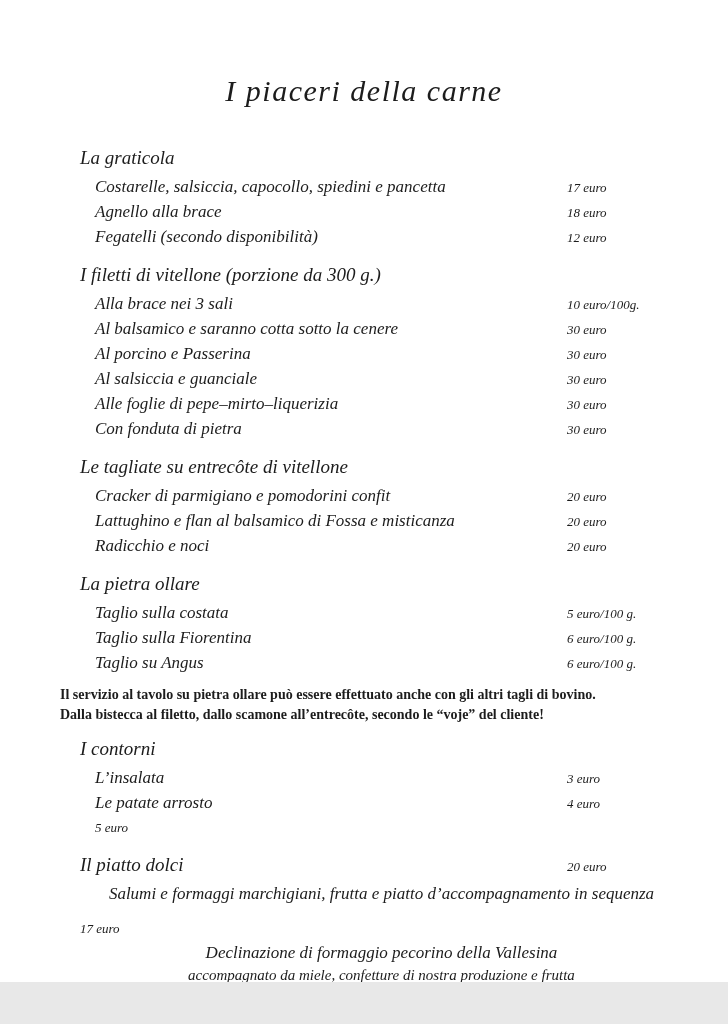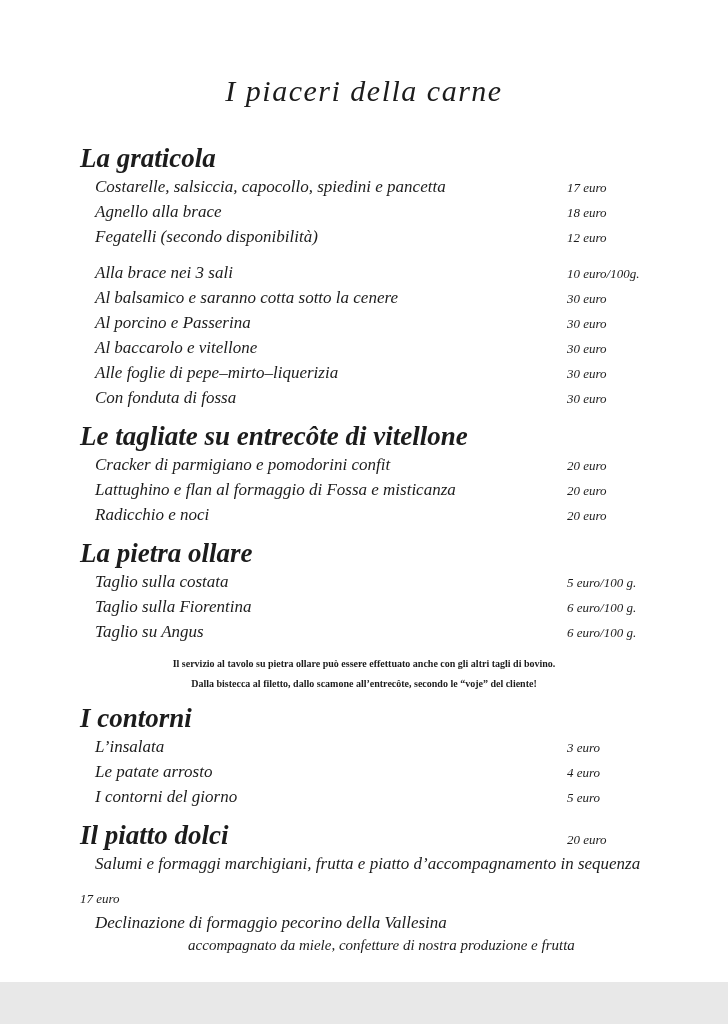--- a/index.html
+++ b/index.html
@@ -28,23 +28,23 @@
     padding-left: 80px;
     padding-right: 60px;
   }
   .section { margin-top: 11px; }
   .section.first { margin-top: 34px; }
   .heading-row {
     display: flex;
     align-items: baseline;
   }
   .heading {
-    font-size: 27px;
-    font-style: italic;
-    font-weight: bold;
+    font-size: 19px;
+    font-style: italic;
+    font-weight: normal;
     margin: 0 0 3px 0;
     line-height: 28px;
     flex: 1;
   }
   .row {
     display: flex;
     align-items: baseline;
     padding-left: 15px;
     font-style: italic;
     font-size: 17px;
@@ -53,32 +53,32 @@
   .item-name { flex: 1; padding-right: 8px; }
   .price-col {
     width: 101px;
     flex-shrink: 0;
     font-style: italic;
     font-weight: normal;
     font-size: 13px;
     line-height: 24px;
   }
   .note {
-    text-align: center;
     font-style: normal;
     font-weight: bold;
-    font-size: 10px;
+    font-size: 14px;
     line-height: 19.5px;
     margin: 9px 0 1px -20px;
   }
   .desc {
     font-style: italic;
     font-size: 17px;
     line-height: 24px;
     padding-left: 15px;
+    text-align: center;
   }
   .subdesc {
     font-style: italic;
     font-size: 15px;
     line-height: 20px;
     padding-left: 15px;
     text-align: center;
   }
   .footer-line {
     font-style: italic;
@@ -108,56 +108,59 @@
         <span class="item-name">Agnello alla brace</span>
         <span class="price-col">18 euro</span>
       </div>
       <div class="row">
         <span class="item-name">Fegatelli (secondo disponibilità)</span>
         <span class="price-col">12 euro</span>
       </div>
     </div>
 
     <div class="section">
+      <div class="heading-row">
+        <h2 class="heading">I filetti di vitellone (porzione da 300 g.)</h2>
+      </div>
       <div class="row">
         <span class="item-name">Alla brace nei 3 sali</span>
         <span class="price-col">10 euro/100g.</span>
       </div>
       <div class="row">
         <span class="item-name">Al balsamico e saranno cotta sotto la cenere</span>
         <span class="price-col">30 euro</span>
       </div>
       <div class="row">
         <span class="item-name">Al porcino e Passerina</span>
         <span class="price-col">30 euro</span>
       </div>
       <div class="row">
-        <span class="item-name">Al baccarolo e vitellone</span>
+        <span class="item-name">Al salsiccia e guanciale</span>
         <span class="price-col">30 euro</span>
       </div>
       <div class="row">
         <span class="item-name">Alle foglie di pepe–mirto–liquerizia</span>
         <span class="price-col">30 euro</span>
       </div>
       <div class="row">
-        <span class="item-name">Con fonduta di fossa</span>
+        <span class="item-name">Con fonduta di pietra</span>
         <span class="price-col">30 euro</span>
       </div>
     </div>
 
     <div class="section">
       <div class="heading-row">
         <h2 class="heading">Le tagliate su entrecôte di vitellone</h2>
       </div>
       <div class="row">
         <span class="item-name">Cracker di parmigiano e pomodorini confit</span>
         <span class="price-col">20 euro</span>
       </div>
       <div class="row">
-        <span class="item-name">Lattughino e flan al formaggio di Fossa e misticanza</span>
+        <span class="item-name">Lattughino e flan al balsamico di Fossa e misticanza</span>
         <span class="price-col">20 euro</span>
       </div>
       <div class="row">
         <span class="item-name">Radicchio e noci</span>
         <span class="price-col">20 euro</span>
       </div>
     </div>
 
     <div class="section">
       <div class="heading-row">
@@ -187,21 +190,20 @@
       </div>
       <div class="row">
         <span class="item-name">L’insalata</span>
         <span class="price-col">3 euro</span>
       </div>
       <div class="row">
         <span class="item-name">Le patate arrosto</span>
         <span class="price-col">4 euro</span>
       </div>
       <div class="row">
-        <span class="item-name">I contorni del giorno</span>
         <span class="price-col">5 euro</span>
       </div>
     </div>
 
     <div class="section">
       <div class="heading-row">
         <h2 class="heading">Il piatto dolci</h2>
         <span class="price-col">20 euro</span>
       </div>
       <div class="desc">Salumi e formaggi marchigiani, frutta e piatto d’accompagnamento in sequenza</div>

